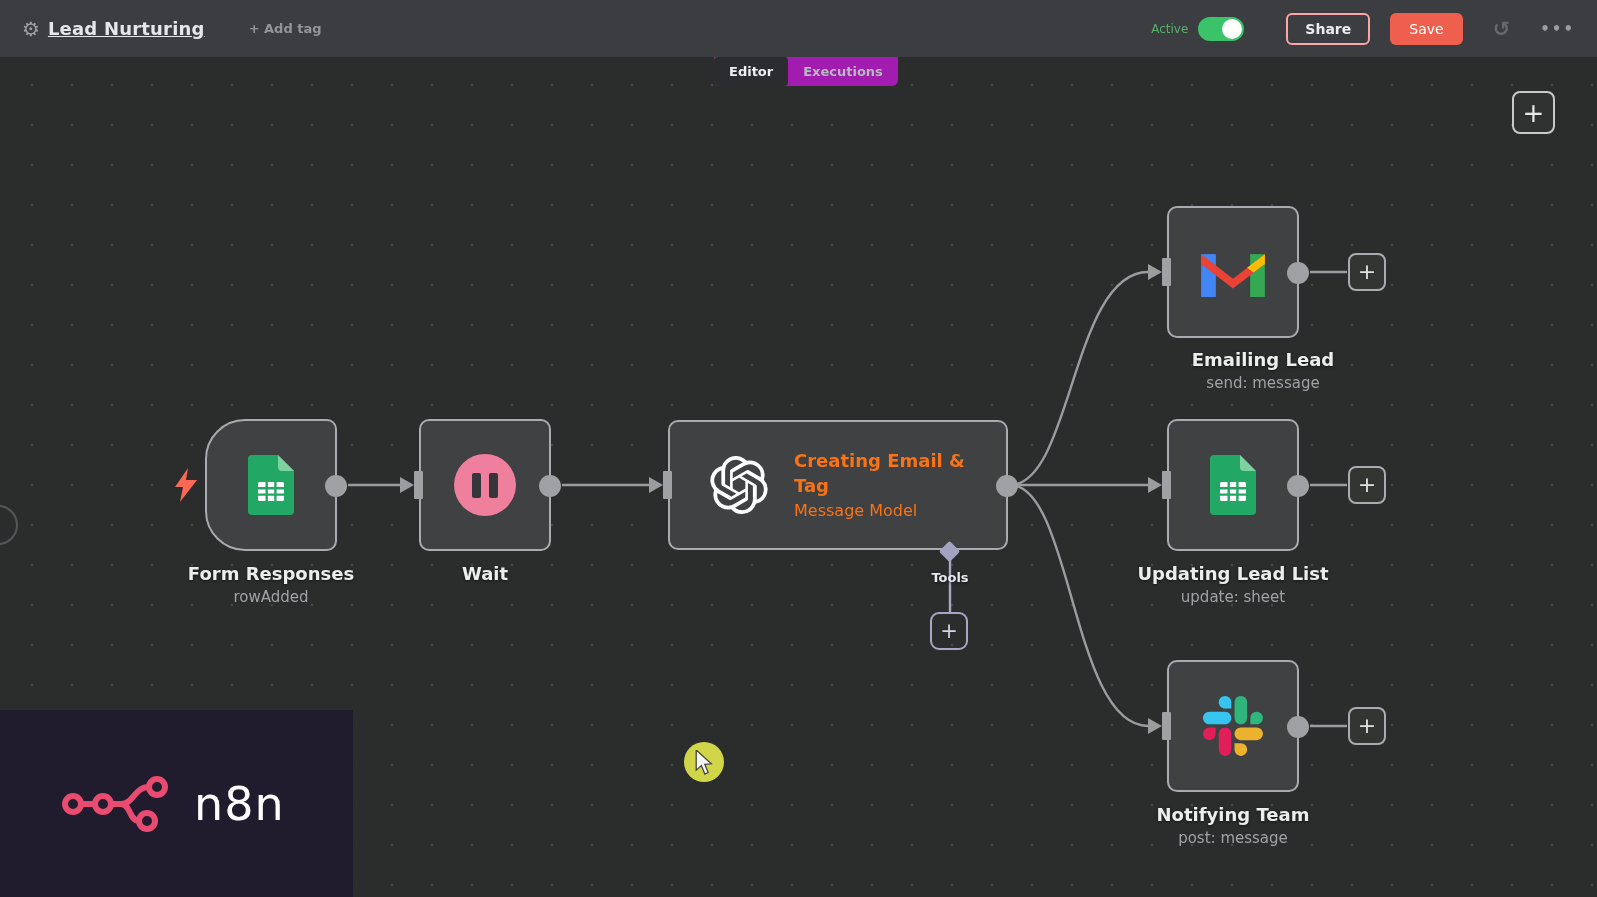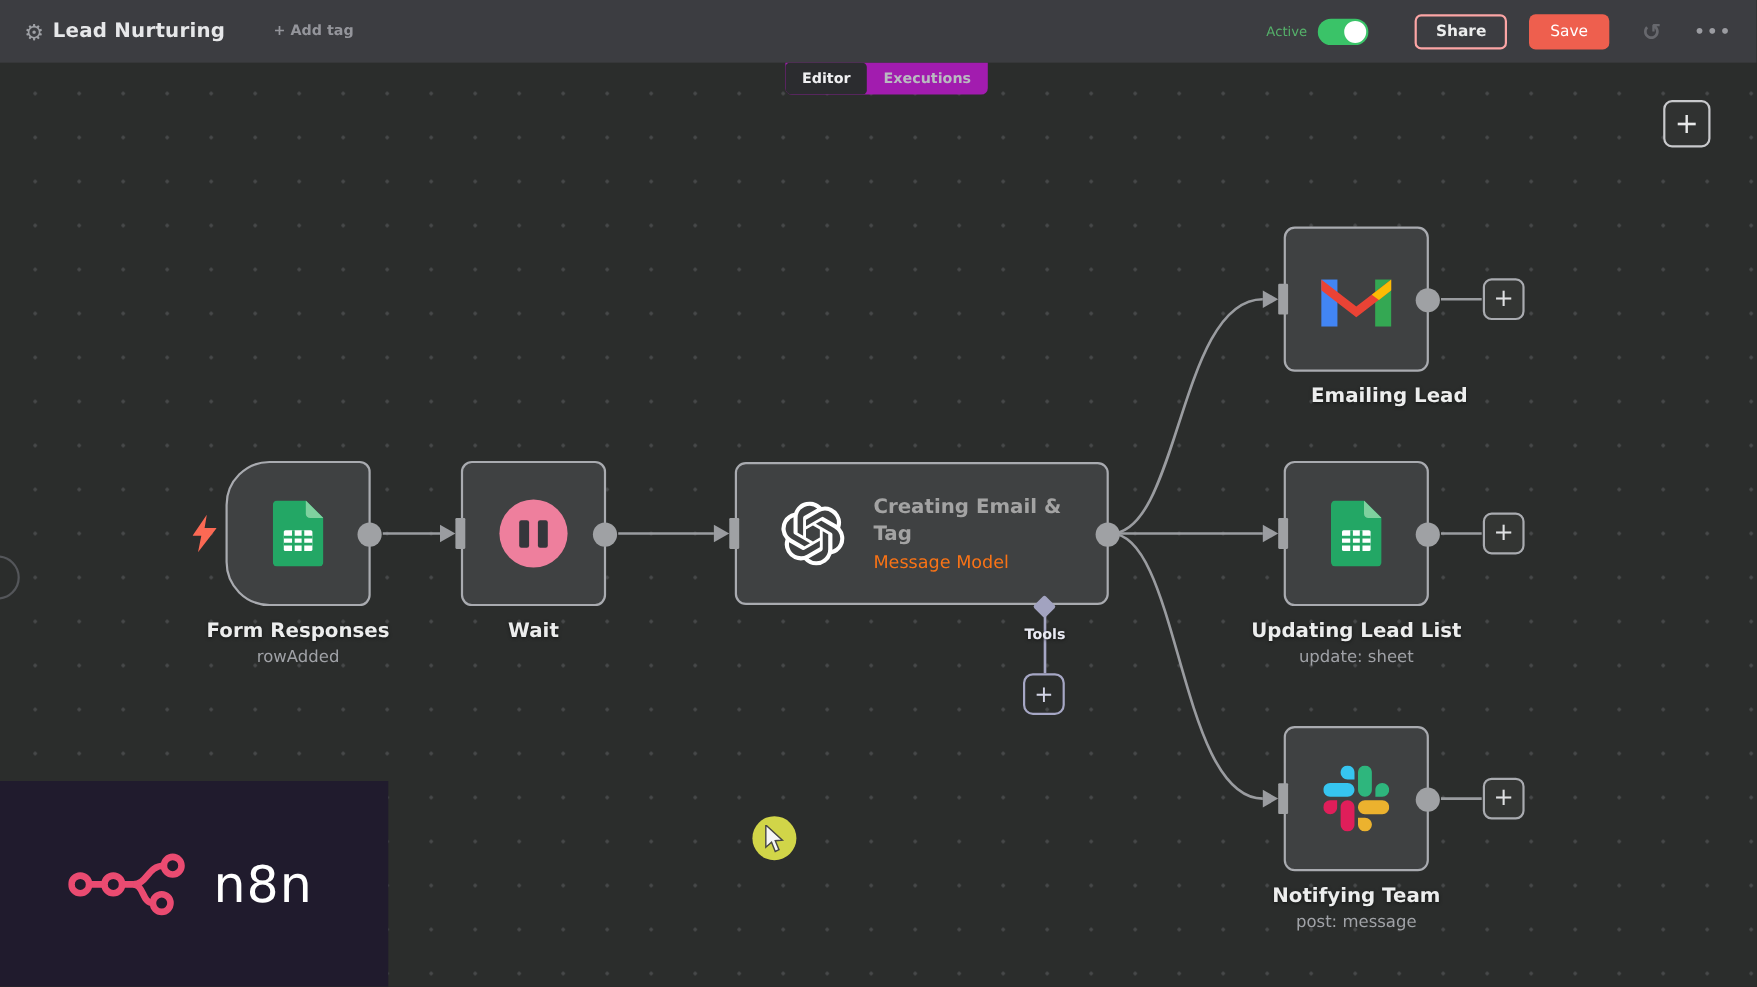--- a/index.html
+++ b/index.html
@@ -6,21 +6,21 @@
   html,body { width:1597px; height:897px; overflow:hidden; background:#2b2d2c;
     font-family:"DejaVu Sans","Liberation Sans",sans-serif; }
   .stage { position:relative; width:1597px; height:897px; overflow:hidden; }
 
   
   .header { position:absolute; left:0; top:0; width:1597px; height:57px;
     background:#3c3d41; display:flex; align-items:center; justify-content:space-between;
     padding:0 22px; z-index:6; }
   .h-left { display:flex; align-items:center; }
   .gear { color:#9ea0a5; font-size:20px; line-height:1; margin-right:8px; }
-  .wf-title { color:#e6e7e9; font-size:18px; font-weight:600; letter-spacing:.2px; }
+  .wf-title { color:#e6e7e9; font-size:18px; font-weight:600; letter-spacing:.2px;text-decoration:underline; }
   .add-tag { color:#94959b; font-size:13px; font-weight:700; margin-left:44px; cursor:pointer; }
   .h-right { display:flex; align-items:center; }
   .active-lbl { color:#55b06a; font-size:12px; margin-right:10px; }
   .toggle { width:46px; height:24px; border-radius:12px; background:#3ac368; position:relative; cursor:pointer; }
   .toggle .knob { position:absolute; right:2px; top:2px; width:20px; height:20px; border-radius:50%; background:#fff; }
   .btn-share { margin-left:42px; background:transparent; border:2px solid #fca5a5; color:#eceded;
     font-size:14px; font-weight:700; border-radius:6px; padding:6px 17px; cursor:pointer;
     font-family:inherit; }
   .btn-save { margin-left:20px; background:#ee5f4e; border:none; color:#fff;
     font-size:14px; font-weight:400; border-radius:6px; padding:8px 19px; cursor:pointer;
@@ -53,21 +53,21 @@
   .node.wide { width:340px; height:130px; justify-content:flex-start; padding-left:40px; }
   .port-out { position:absolute; width:22px; height:22px; border-radius:50%;
     background:#9fa1a4; z-index:3; cursor:crosshair; }
   .port-in { position:absolute; width:9px; height:28px; background:#9fa1a4;
     border-radius:1px; z-index:3; }
   .nlabel { position:absolute; width:280px; text-align:center; z-index:2; }
   .nlabel .t { color:#eceded; font-size:18px; font-weight:700;
     text-shadow:0 1px 3px rgba(0,0,0,.55); line-height:24px; }
   .nlabel .s { color:#a0a2a7; font-size:15px; line-height:23px; }
   .wide .ntext { margin-left:26px; width:178px; }
-  .wide .ntext .t { color:#a3a3a3; font-size:18px; font-weight:700; line-height:25px; }
+  .wide .ntext .t { color:#f97316; font-size:18px; font-weight:700; line-height:25px; }
   .wide .ntext .s { color:#f97316; font-size:16px; line-height:24px; margin-top:1px; }
 
   .bolt { position:absolute; left:175px; top:468px; z-index:2; }
 
   .plus-btn { position:absolute; width:38px; height:38px; border:2.4px solid #a9abb0;
     border-radius:8px; background:#333533; color:#dfe0e2; z-index:2;
     display:flex; align-items:center; justify-content:center;
     font-size:22px; font-weight:400; cursor:pointer; line-height:1; }
   .canvas-plus { position:absolute; left:1512px; top:91px; width:43px; height:43px;
     border:2.4px solid #c8c9cc; border-radius:8px; background:#303231; color:#e8e9ea;
@@ -200,20 +200,21 @@
       <rect x="0" y="5" width="12" height="35" fill="#4285f4"></rect>
       <rect x="40" y="5" width="12" height="35" fill="#34a853"></rect>
       <path d="M0 5 L26 25 L52 5 L52 13 L26 33 L0 13 Z" fill="#ea4335"></path>
       <path d="M37.5 16.2 L52 5 L52 13 L42.8 20.1 Z" fill="#fbbc04"></path>
     </svg>
     <div class="port-in" style="left:-7px; top:50px;"></div>
     <div class="port-out" style="right:-12px; top:54px;"></div>
   </div>
   <div class="nlabel" style="left:1123px; top:348px;">
     <div class="t">Emailing Lead</div>
+    <div class="s">send: message</div>
   </div>
   <div class="plus-btn" style="left:1348px; top:253px;">+</div>
 
   <div class="node" style="left:1167px; top:419px;">
     <svg width="46" height="60" viewBox="0 0 46 60">
       <path d="M4 0 H30 L46 16 V56 a4 4 0 0 1 -4 4 H4 a4 4 0 0 1 -4 -4 V4 a4 4 0 0 1 4 -4 Z" fill="#23a765"></path>
       <path d="M30 0 L46 16 H34 a4 4 0 0 1 -4 -4 Z" fill="#7fd19f"></path>
       <rect x="10" y="27" width="26" height="19" rx="1.5" fill="#ffffff"></rect>
       <path d="M10 33.3 H36 M10 39.6 H36 M18.7 27 V46 M27.4 27 V46" stroke="#23a765" stroke-width="2.4"></path>
     </svg>

